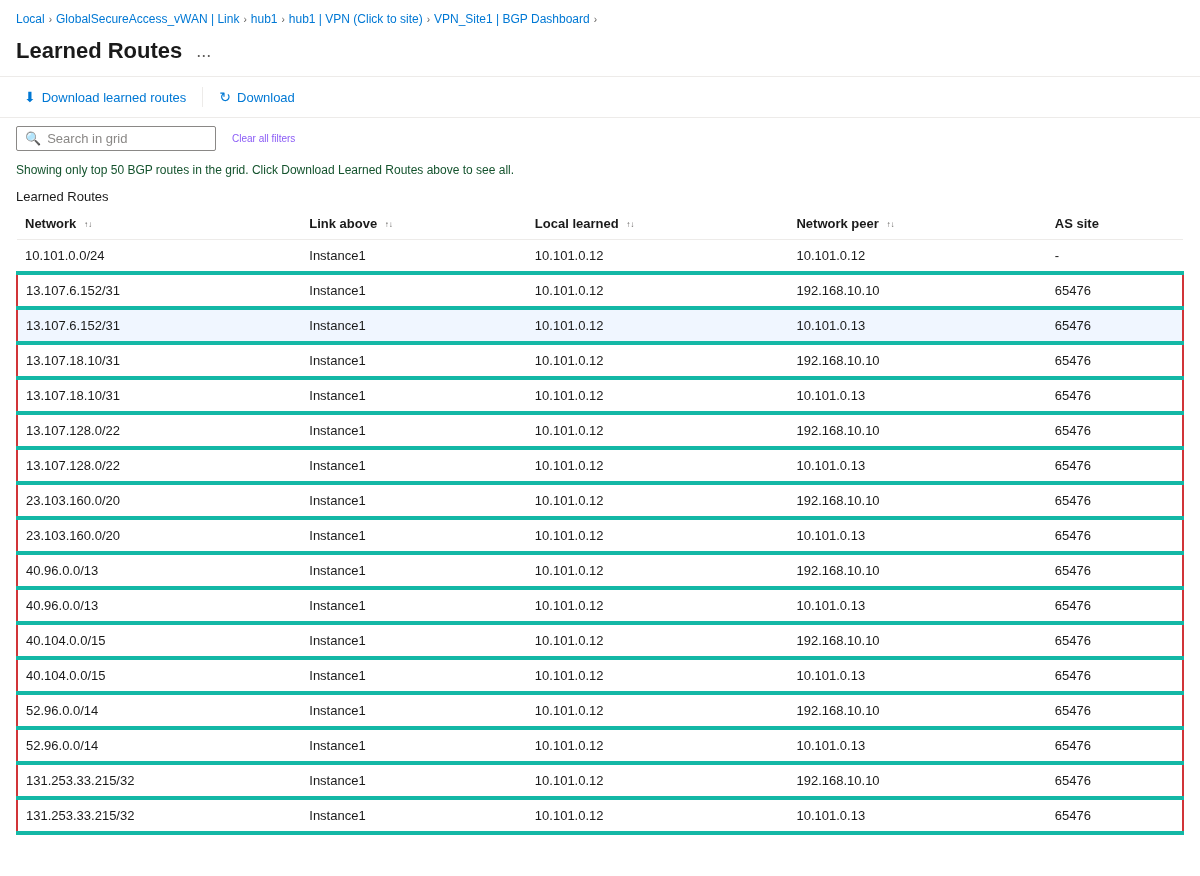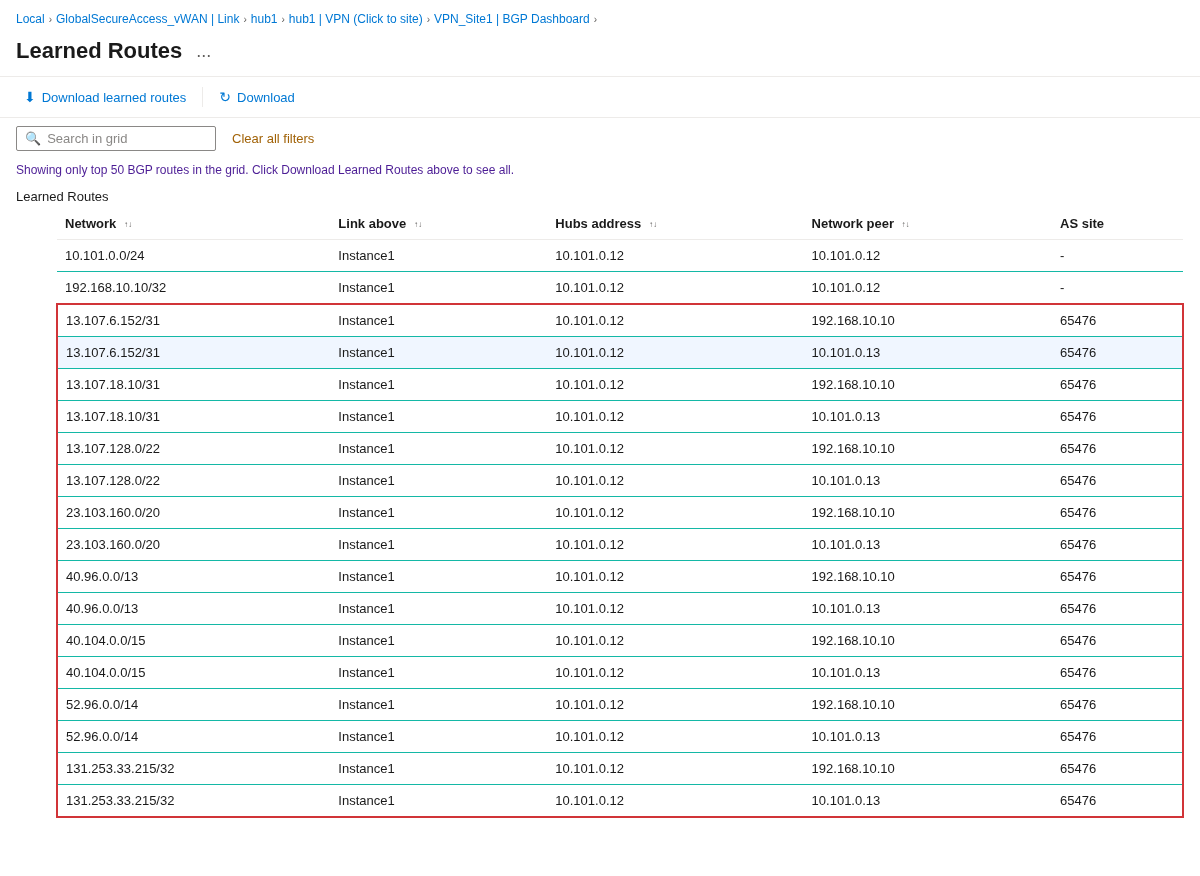--- a/index.html
+++ b/index.html
@@ -15,33 +15,33 @@
     .ellipsis-btn { background: none; border: none; cursor: pointer; font-size: 18px; color: #605e5c; padding: 2px 6px; border-radius: 2px; }
 
     .toolbar { display: flex; align-items: center; gap: 4px; padding: 8px 16px; border-bottom: 1px solid #edebe9; }
     .toolbar-btn { display: flex; align-items: center; gap: 6px; background: none; border: none; cursor: pointer; color: #0078d4; font-size: 13px; padding: 4px 8px; border-radius: 2px; }
     .toolbar-sep { width: 1px; height: 20px; background: #edebe9; margin: 0 4px; }
 
     .filter-bar { display: flex; align-items: center; gap: 8px; padding: 8px 16px; }
     .search-box { display: flex; align-items: center; gap: 6px; border: 1px solid #8a8886; border-radius: 2px; padding: 4px 8px; width: 200px; background: #fff; }
     .search-box input { border: none; outline: none; font-size: 13px; color: #1a1a1a; width: 100%; background: transparent; }
     .search-box input::placeholder { color: #8a8886; }
-    .clear-filters-btn { background: none; border: none; cursor: pointer; color: #a16207; font-size: 13px; padding: 4px 8px; }
-
-    .info-text { padding: 4px 16px 8px 16px; font-size: 12px; color: #4c1d95; }
+    .clear-filters-btn { background: none; border: none; cursor: pointer; color: #8b5cf6; font-size: 10px; padding: 4px 8px; }
+
+    .info-text { padding: 4px 16px 8px 16px; font-size: 12px; color: #14532d; }
 
     .section-label { padding: 4px 16px 4px 16px; font-size: 13px; font-weight: 400; color: #1a1a1a; }
 
-    .grid-container { padding: 0 16px; overflow-x: auto; margin-left: 40px; }
+    .grid-container { padding: 0 16px; overflow-x: auto; }
     table { width: 100%; border-collapse: collapse; }
     thead tr { border-bottom: 1px solid #edebe9; }
     thead th { text-align: left; padding: 8px 8px 8px 8px; font-weight: 600; font-size: 13px; color: #1a1a1a; white-space: nowrap; }
     .sort-icons { display: inline-flex; flex-direction: column; margin-left: 4px; font-size: 8px; color: #605e5c; line-height: 1; vertical-align: middle; }
 
-    tbody tr { border-bottom: 1px solid #14b8a6; }
+    tbody tr { border-bottom: 4px solid #14b8a6; }
     tbody td { padding: 8px 8px; font-size: 13px; color: #1a1a1a; white-space: nowrap; }
   </style>
 </head>
 <body>
 
 <div class="breadcrumb">
   <a>Local</a>
   <span class="breadcrumb-sep">›</span>
   <a>GlobalSecureAccess_vWAN | Link</a>
   <span class="breadcrumb-sep">›</span>
@@ -88,48 +88,41 @@
       <tr>
         <th>
           <span>Network</span>
           <span class="sort-icons">↑↓</span>
         </th>
         <th>
           <span>Link above</span>
           <span class="sort-icons">↑↓</span>
         </th>
         <th>
-          <span>Hubs address</span>
+          <span>Local learned</span>
           <span class="sort-icons">↑↓</span>
         </th>
         <th>
           <span>Network peer</span>
           <span class="sort-icons">↑↓</span>
         </th>
         <th>
           <span>AS site</span>
         </th>
       </tr>
     </thead>
     <tbody id="table-body">
     <tr>
           <td>10.101.0.0/24</td>
           <td>Instance1</td>
           <td>10.101.0.12</td>
           <td>10.101.0.12</td>
           <td>-</td>
         </tr>
         <tr>
-          <td>192.168.10.10/32</td>
-          <td>Instance1</td>
-          <td>10.101.0.12</td>
-          <td>10.101.0.12</td>
-          <td>-</td>
-        </tr>
-        <tr>
           <td style="border-left: 2px solid rgb(209, 52, 56); border-top: 2px solid rgb(209, 52, 56);">13.107.6.152/31</td>
           <td style="border-top: 2px solid rgb(209, 52, 56);">Instance1</td>
           <td style="border-top: 2px solid rgb(209, 52, 56);">10.101.0.12</td>
           <td style="border-top: 2px solid rgb(209, 52, 56);">192.168.10.10</td>
           <td style="border-top: 2px solid rgb(209, 52, 56); border-right: 2px solid rgb(209, 52, 56);">65476</td>
         </tr>
         <tr style="background: rgb(240, 246, 255);">
           <td style="border-left: 2px solid rgb(209, 52, 56);">13.107.6.152/31</td>
           <td>Instance1</td>
           <td>10.101.0.12</td>

